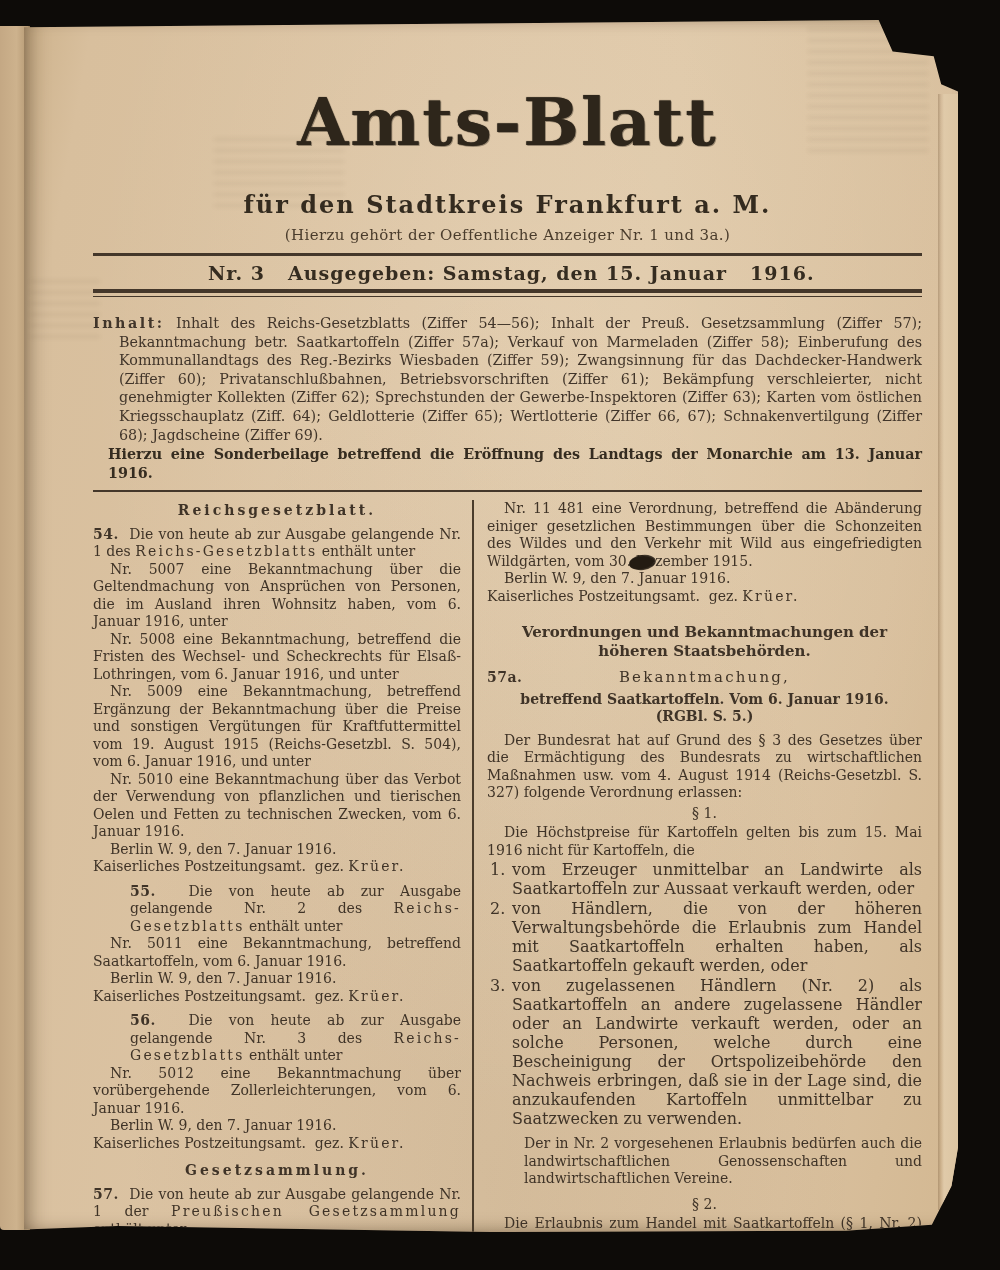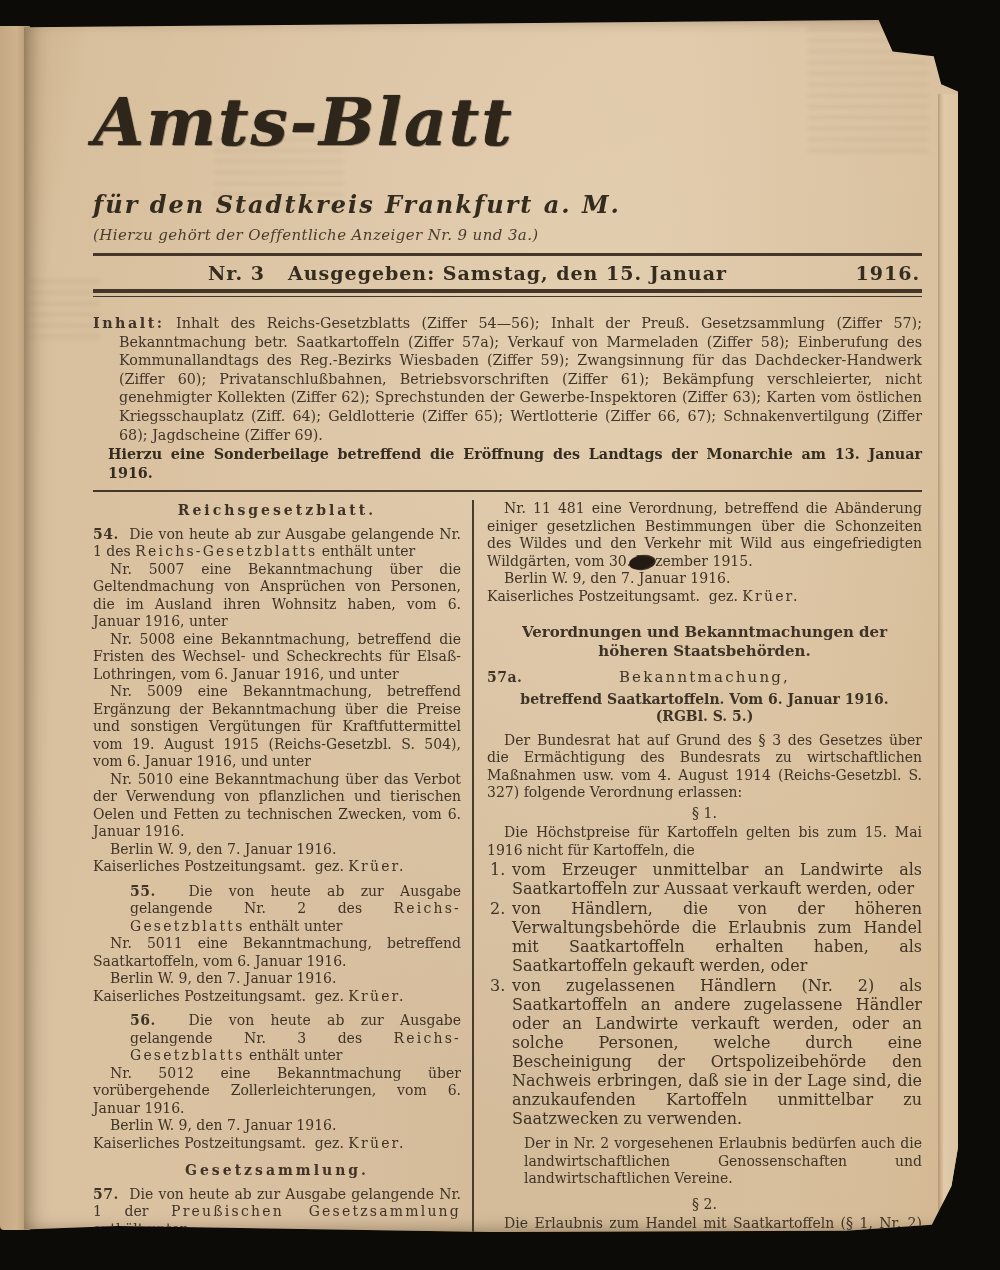--- a/index.html
+++ b/index.html
@@ -35,35 +35,35 @@
   }
   .ghost{position:absolute;opacity:.10;filter:blur(2px);
     background:repeating-linear-gradient(180deg,#6b5840 0 3px,transparent 3px 11px);}
   .ghost.g1{left:190px;top:118px;width:130px;height:70px;}
   .ghost.g2{right:30px;top:8px;width:120px;height:130px;}
   .ghost.g3{left:6px;top:260px;width:70px;height:60px;}
 
   
   .content{position:relative;margin:0 36px 0 69px;width:829px;}
 
-  .masthead{text-align:left;font-style:italic;}
+  .masthead{text-align:center;}
   .mast-title{
     padding-top:66px;font-size:66px;line-height:72px;font-weight:bold;
     letter-spacing:2px;color:#2e261b;
     text-shadow:0 0 1px rgba(46,38,27,.9), 1px 1px 0 rgba(46,38,27,.35);
   }
   .mast-sub{margin-top:32px;font-size:24px;font-weight:bold;letter-spacing:2px;color:#342b1f;}
   .mast-note{margin-top:7px;font-size:15px;color:#4a3c2c;letter-spacing:.4px;}
 
   .rule-thin{margin-top:9px;border-top:3px solid #44372a;}
   .issue-row{display:flex;align-items:baseline;padding:6px 2px 5px 2px;
     font-size:19px;font-weight:bold;color:#352c20;}
   .issue-no{width:170px;text-align:right;letter-spacing:1px;}
   .issue-date{flex:1;text-align:center;letter-spacing:1px;}
-  .issue-year{width:170px;text-align:right;letter-spacing:1px;}
+  .issue-year{width:170px;letter-spacing:1px;}
   .rule-double{border-top:4px solid #44372a;border-bottom:1.5px solid #44372a;height:3px;}
 
   .toc{margin-top:17px;font-size:14.3px;line-height:18.6px;text-align:justify;color:#41352a;}
   .toc .hang{padding-left:26px;text-indent:-26px;}
   .toc-label{letter-spacing:2.5px;font-weight:bold;}
   .toc-bold{margin-top:1px;padding-left:15px;font-weight:bold;color:#352c20;}
   .rule-toc{margin-top:8px;border-top:2.5px solid #44372a;}
 
   .columns{display:flex;margin-top:8px;}
   .col-left{width:368px;}
@@ -102,21 +102,21 @@
   <div class="ghost g1"></div>
   <div class="ghost g2"></div>
   <div class="ghost g3"></div>
   <div class="fore-edge"></div>
 
   <div class="content">
 
     <div class="masthead">
       <div class="mast-title">Amts-Blatt</div>
       <div class="mast-sub">für den Stadtkreis Frankfurt a. M.</div>
-      <div class="mast-note">(Hierzu gehört der Oeffentliche Anzeiger Nr. 9 und 3a.)</div>
+      <div class="mast-note">(Hierzu gehört der Oeffentliche Anzeiger Nr. 1 und 3a.)</div>
     </div>
 
     <div class="rule-thin"></div>
     <div class="issue-row">
       <span class="issue-no">Nr. 3</span>
       <span class="issue-date">Ausgegeben: Samstag, den 15. Januar</span>
       <span class="issue-year">1916.</span>
     </div>
     <div class="rule-double"></div>
 

